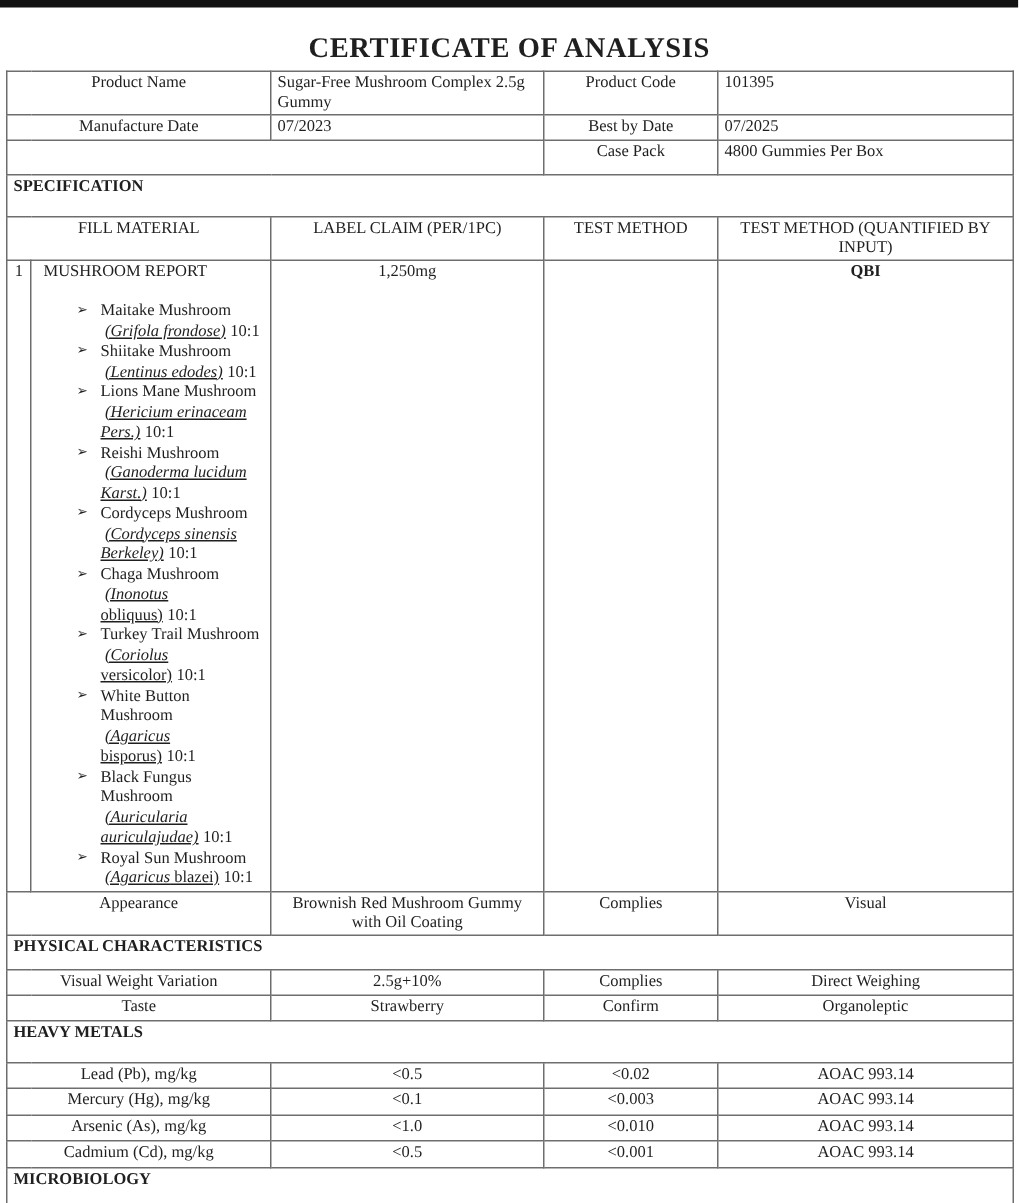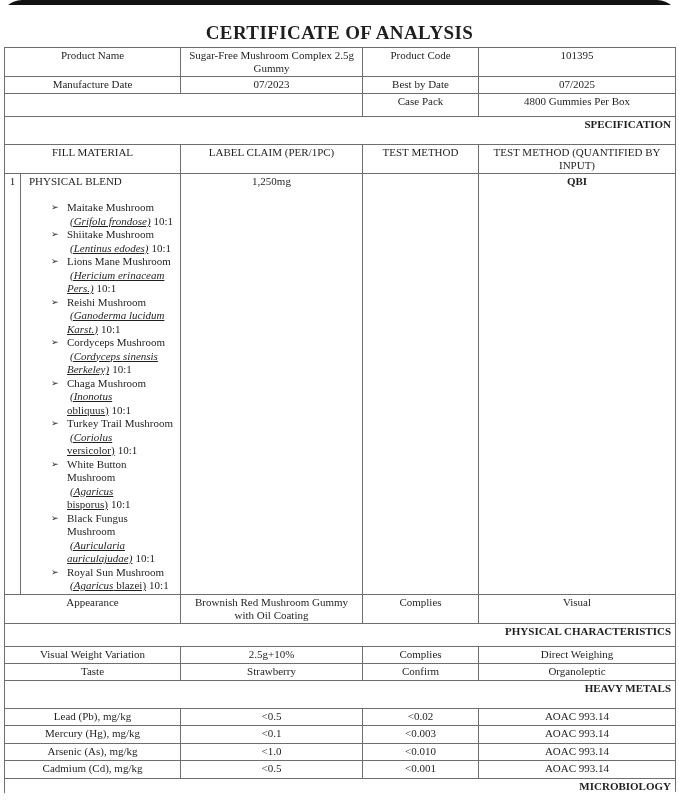--- a/index.html
+++ b/index.html
@@ -1,35 +1,35 @@
 <!DOCTYPE html>
 <html><head>
 <meta charset="utf-8">
 <style>
   html,body{margin:0;padding:0;background:#ffffff;}
   .page{
     width:679px;height:802px;position:relative;background:#ffffff;
-    font-family:"Liberation Serif", serif;color:#1f1f1f;overflow:hidden;border-radius:22px;
+    font-family:"Liberation Serif", serif;color:#1f1f1f;overflow:hidden;
   }
   .topbar{position:absolute;left:0;top:0;width:679px;height:5px;background:#121212;}
   .title{
     position:absolute;left:0;top:22px;width:679px;text-align:center;
     font-size:19px;font-weight:bold;letter-spacing:.4px;
   }
   table.coa{
     position:absolute;left:4px;top:47px;width:671px;
     border-collapse:collapse;table-layout:fixed;
     font-size:11px;line-height:13px;
   }
   table.coa td{border:1px solid #6e6e6e;padding:1px 4px;vertical-align:top;overflow:hidden;}
   td.lbl{padding-left:5px;text-align:center;}
-  td.val{padding-left:7px;text-align:center;}
+  td.val{padding-left:7px;}
   td.ctr{text-align:center;}
   td.mid{vertical-align:middle;}
-  td.sect{font-weight:bold;padding-top:3px;padding-left:5px;vertical-align:top;text-align:right;}
+  td.sect{font-weight:bold;padding-top:3px;padding-left:5px;vertical-align:top;}
   td.colhead{font-weight:normal;text-align:center;vertical-align:middle;line-height:13px;}
   .bold{font-weight:bold;}
   
   td.blend{padding:3px 2px 0 0;}
   .blend-title{padding-left:4px;margin-bottom:13px;}
   .m-item{position:relative;padding-left:42px;line-height:13.5px;}
   .m-bullet{position:absolute;left:26px;top:0;font-family:"DejaVu Sans",sans-serif;font-size:9px;}
   .m-latin-line{margin-left:3px;}
   .latin{text-decoration:underline;text-underline-offset:1px;}
   .lat-i{font-style:italic;}
@@ -77,21 +77,21 @@
     <tr style="height:27px">
       <td colspan="2" class="colhead">FILL MATERIAL</td>
       <td class="colhead">LABEL CLAIM (PER/1PC)</td>
       <td class="colhead">TEST METHOD</td>
       <td class="colhead">TEST METHOD (QUANTIFIED BY INPUT)</td>
     </tr>
 
     <tr style="height:355px">
       <td class="ctr mid">1</td>
       <td class="blend">
-        <div class="blend-title">PHYSICAL BLEND</div>
+        <div class="blend-title">MUSHROOM REPORT</div>
         <div class="m-item">
           <span class="m-bullet">➢</span>
           <span>Maitake Mushroom</span><br>
           <span class="m-latin-line"><span class="latin"><span class="lat-i">(Grifola frondose)</span><span class="lat-p"></span></span><span class="ratio">10:1</span></span>
         </div>
         <div class="m-item">
           <span class="m-bullet">➢</span>
           <span>Shiitake Mushroom</span><br>
           <span class="m-latin-line"><span class="latin"><span class="lat-i">(Lentinus edodes)</span><span class="lat-p"></span></span><span class="ratio">10:1</span></span>
         </div>

